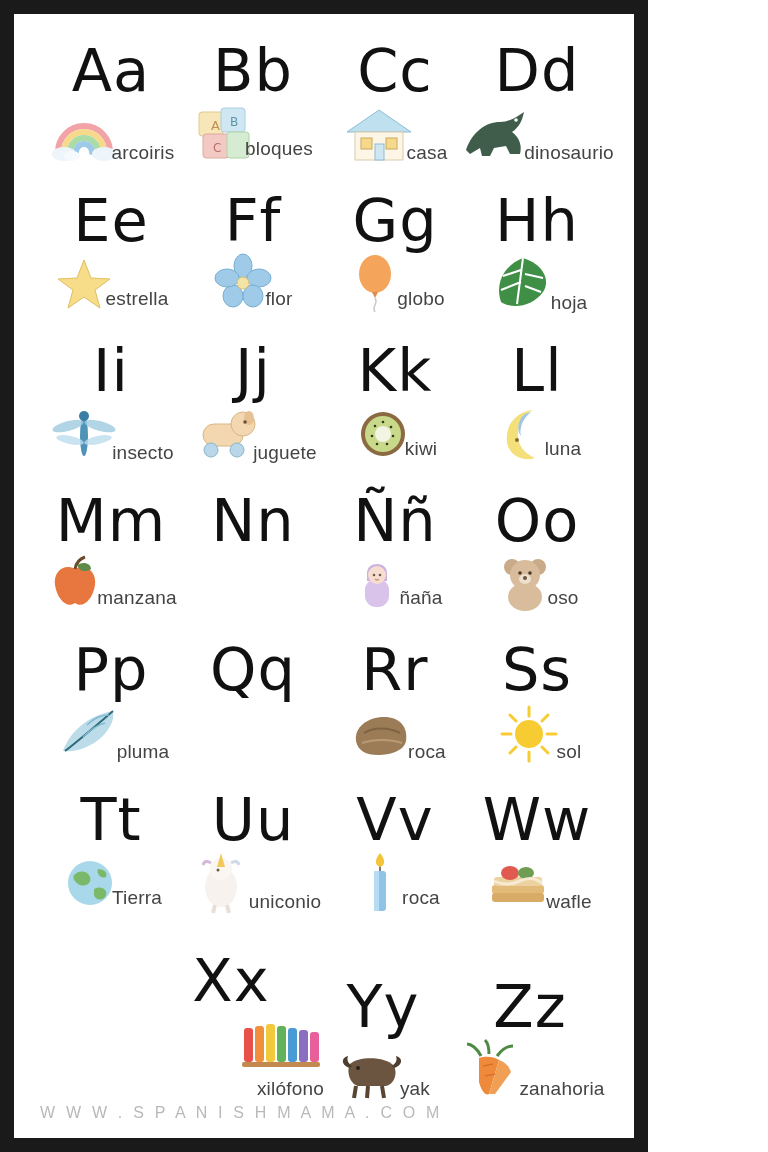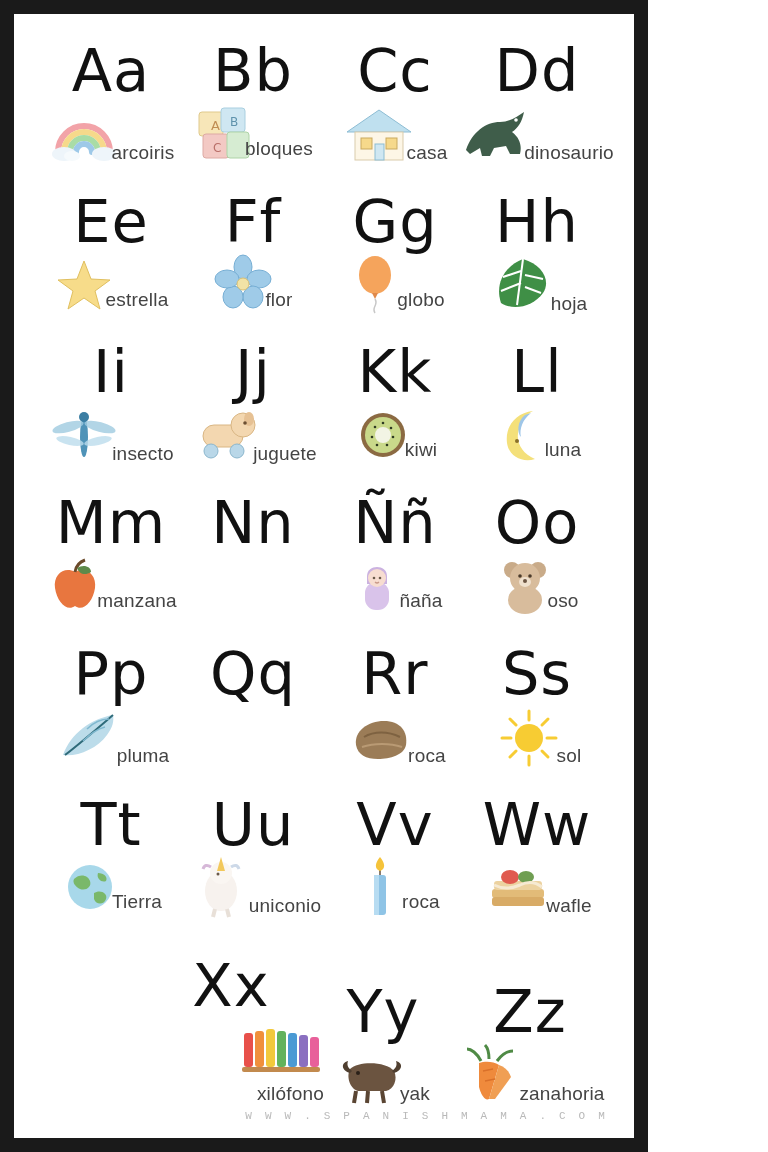--- a/index.html
+++ b/index.html
@@ -81,23 +81,23 @@
   .word {
     font-family: Liberation Sans, sans-serif;
     font-size: 19px;
     color: #444444;
     white-space: nowrap;
     margin-left: -8px;
     margin-bottom: 4px;
     letter-spacing: 0.2px;
   }
   .footer {
-    text-align: right;
-    font-family: Liberation Mono, monospace;
-    font-size: 11px;
+    text-align: left;
+    font-family: Liberation Sans, sans-serif;
+    font-size: 16px;
     letter-spacing: 3.2px;
     color: #b9b9b9;
     padding: 4px 0 6px 0;
   }
   
   .row.last {
     grid-template-columns: repeat(4, 1fr);
     margin-top: 11px;
   }
   .row.last .cell { justify-content: flex-start; }

